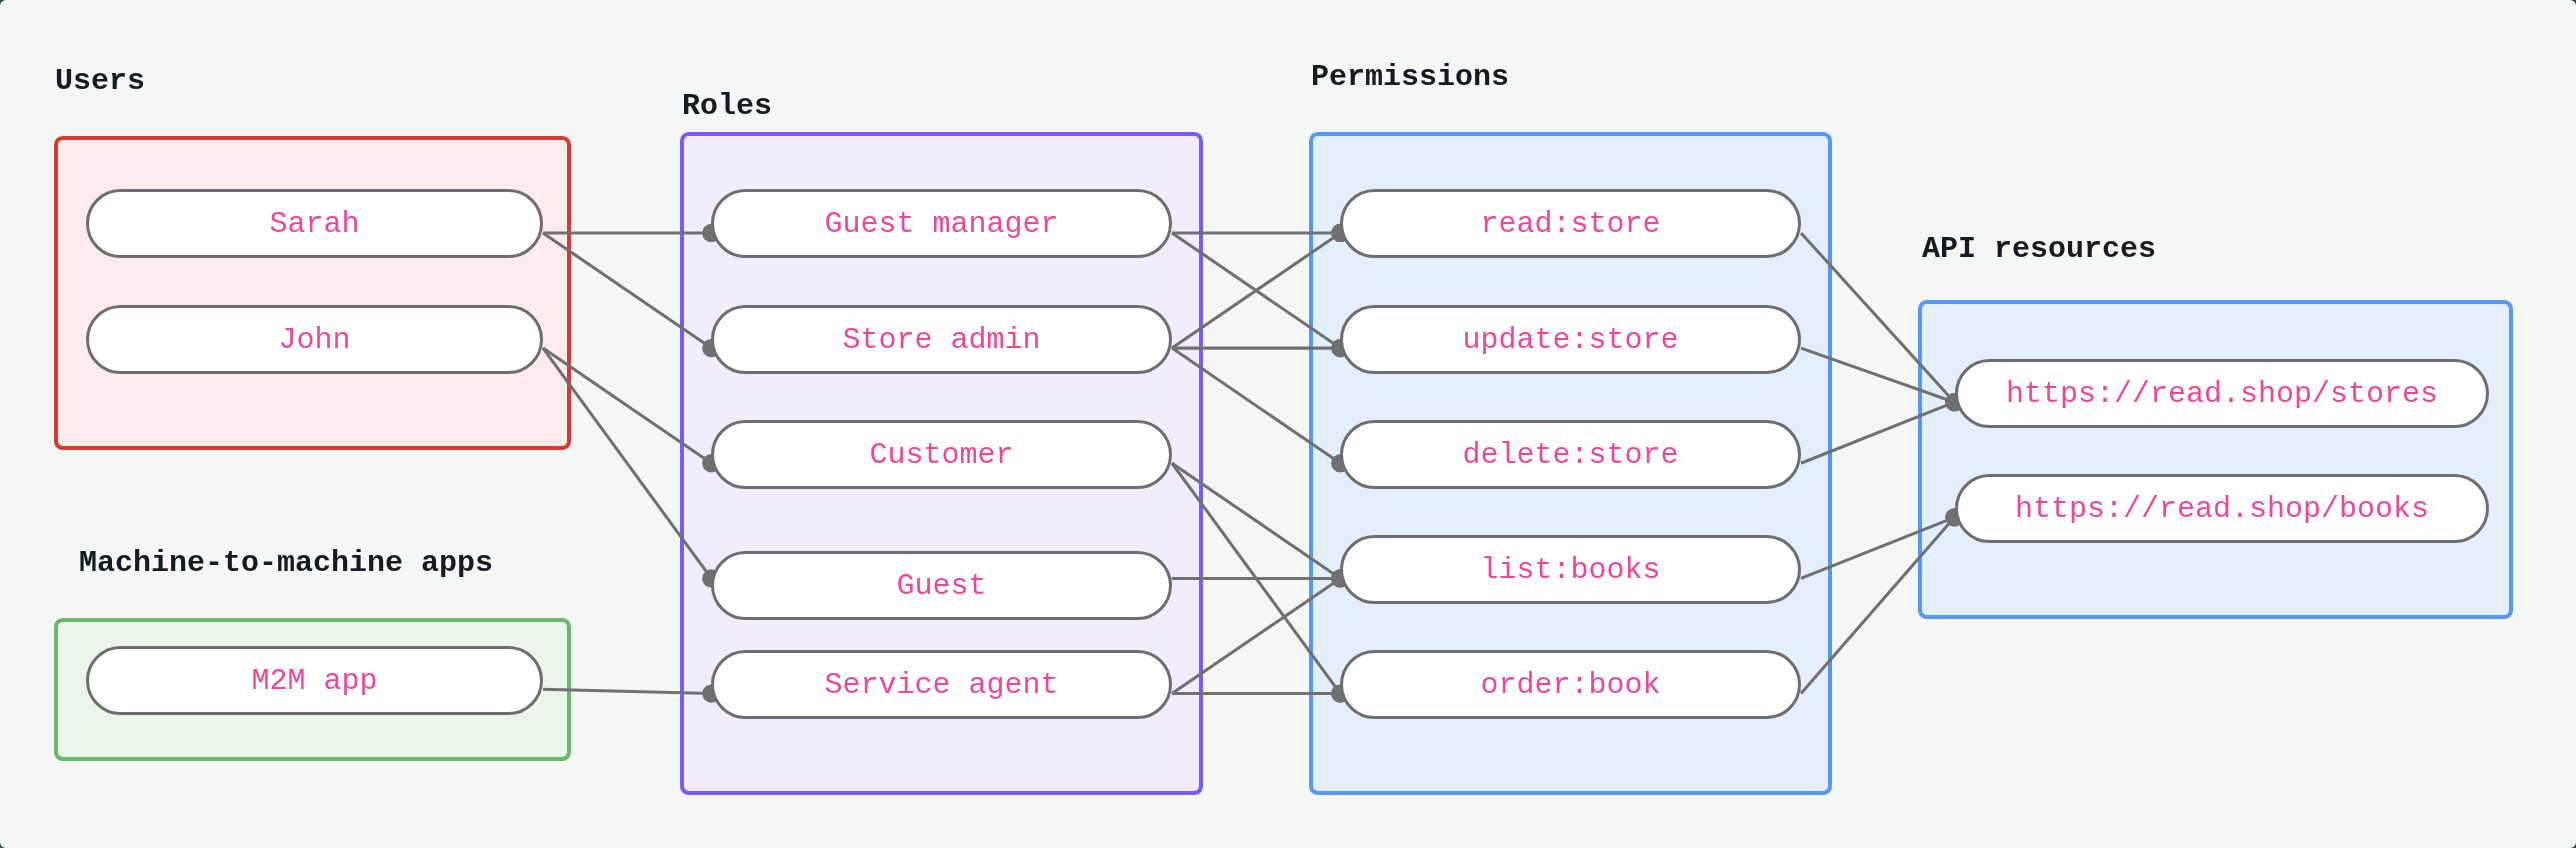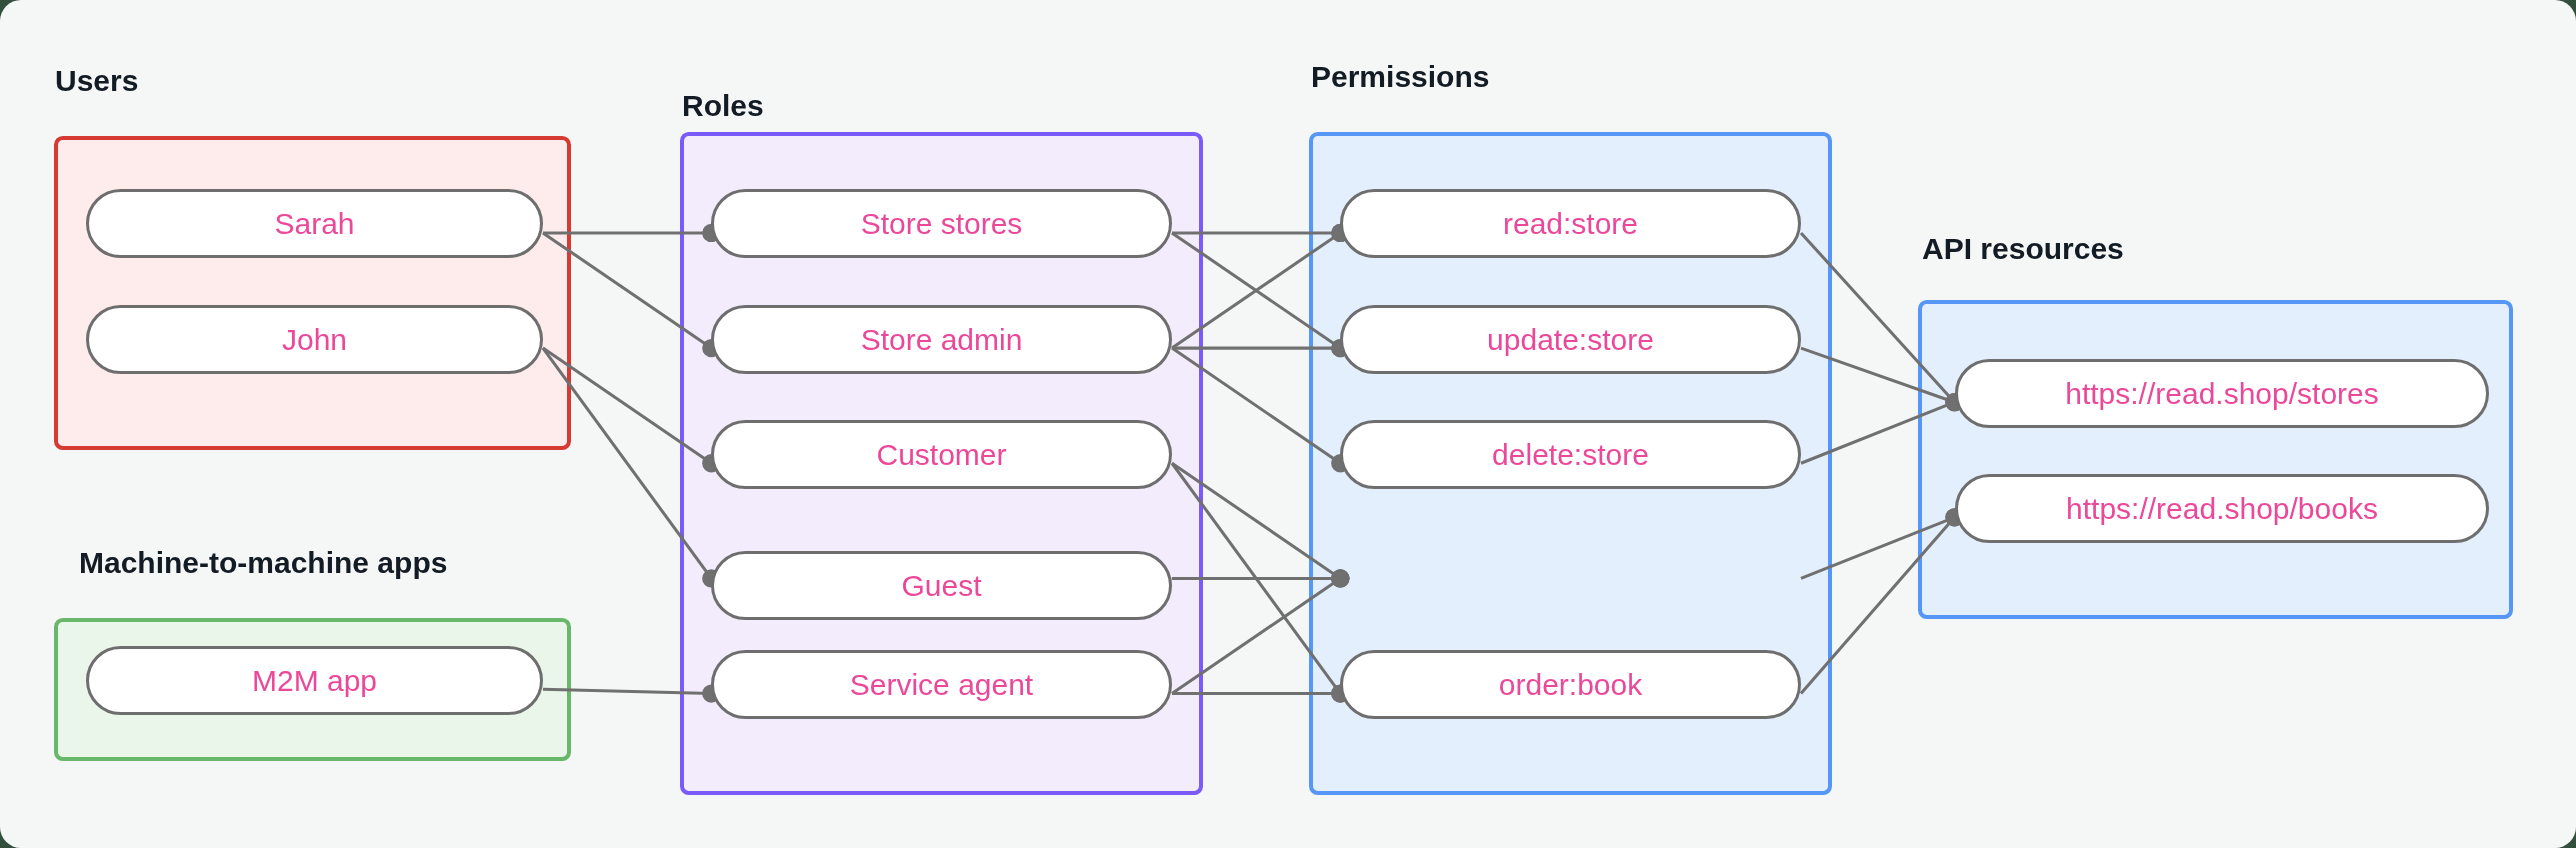--- a/index.html
+++ b/index.html
@@ -5,22 +5,23 @@
   html,body{margin:0;padding:0;}
   body{
     background:#33503f;
     font-family:"Liberation Sans","DejaVu Sans",sans-serif;
     width:2576px;height:848px;overflow:hidden;
   }
   .stage{
     position:relative;
     width:2576px;height:848px;
     background:#f5f7f6;
-    border-radius:21px;
+    border-radius:6px;
     overflow:hidden;
+    font-family:Liberation Mono, monospace;
   }
   .section-label{
     position:absolute;
     font-size:30px;
     font-weight:600;
     color:#131c24;
     white-space:nowrap;
     line-height:1.2;
   }
   .group-box{
@@ -110,28 +111,29 @@
   <div class="section-label" style="left:55px;top:545px;margin-left:24px;">Machine-to-machine apps</div>
   <div class="section-label" style="left:682px;top:59px;margin-top:29px;">Roles</div>
   <div class="section-label" style="left:1311px;top:59px;">Permissions</div>
   <div class="section-label" style="left:1922px;top:231px;">API resources</div>
 
   <div class="pill" style="left:86px;top:189px;width:457px;">Sarah</div>
   <div class="pill" style="left:86px;top:305px;width:457px;">John</div>
 
   <div class="pill" style="left:86px;top:646px;width:457px;">M2M app</div>
 
-  <div class="pill" style="left:711px;top:189px;width:461px;">Store stores</div>
+  <div class="pill" style="left:711px;top:189px;width:461px;">Guest manager</div>
   <div class="pill" style="left:711px;top:305px;width:461px;">Store admin</div>
   <div class="pill" style="left:711px;top:420px;width:461px;">Customer</div>
   <div class="pill" style="left:711px;top:535px;width:461px;margin-top:16px;">Guest</div>
   <div class="pill" style="left:711px;top:650px;width:461px;">Service agent</div>
 
   <div class="pill" style="left:1340px;top:189px;width:461px;">read:store</div>
   <div class="pill" style="left:1340px;top:305px;width:461px;">update:store</div>
   <div class="pill" style="left:1340px;top:420px;width:461px;">delete:store</div>
+  <div class="pill" style="left:1340px;top:535px;width:461px;">list:books</div>
   <div class="pill" style="left:1340px;top:650px;width:461px;">order:book</div>
 
   <div class="pill" style="left:1955px;top:359px;width:534px;text-align:right;">https://read.shop/stores</div>
   <div class="pill" style="left:1955px;top:474px;width:534px;">https://read.shop/books</div>
 
 </div>
 
 
 </body></html>

